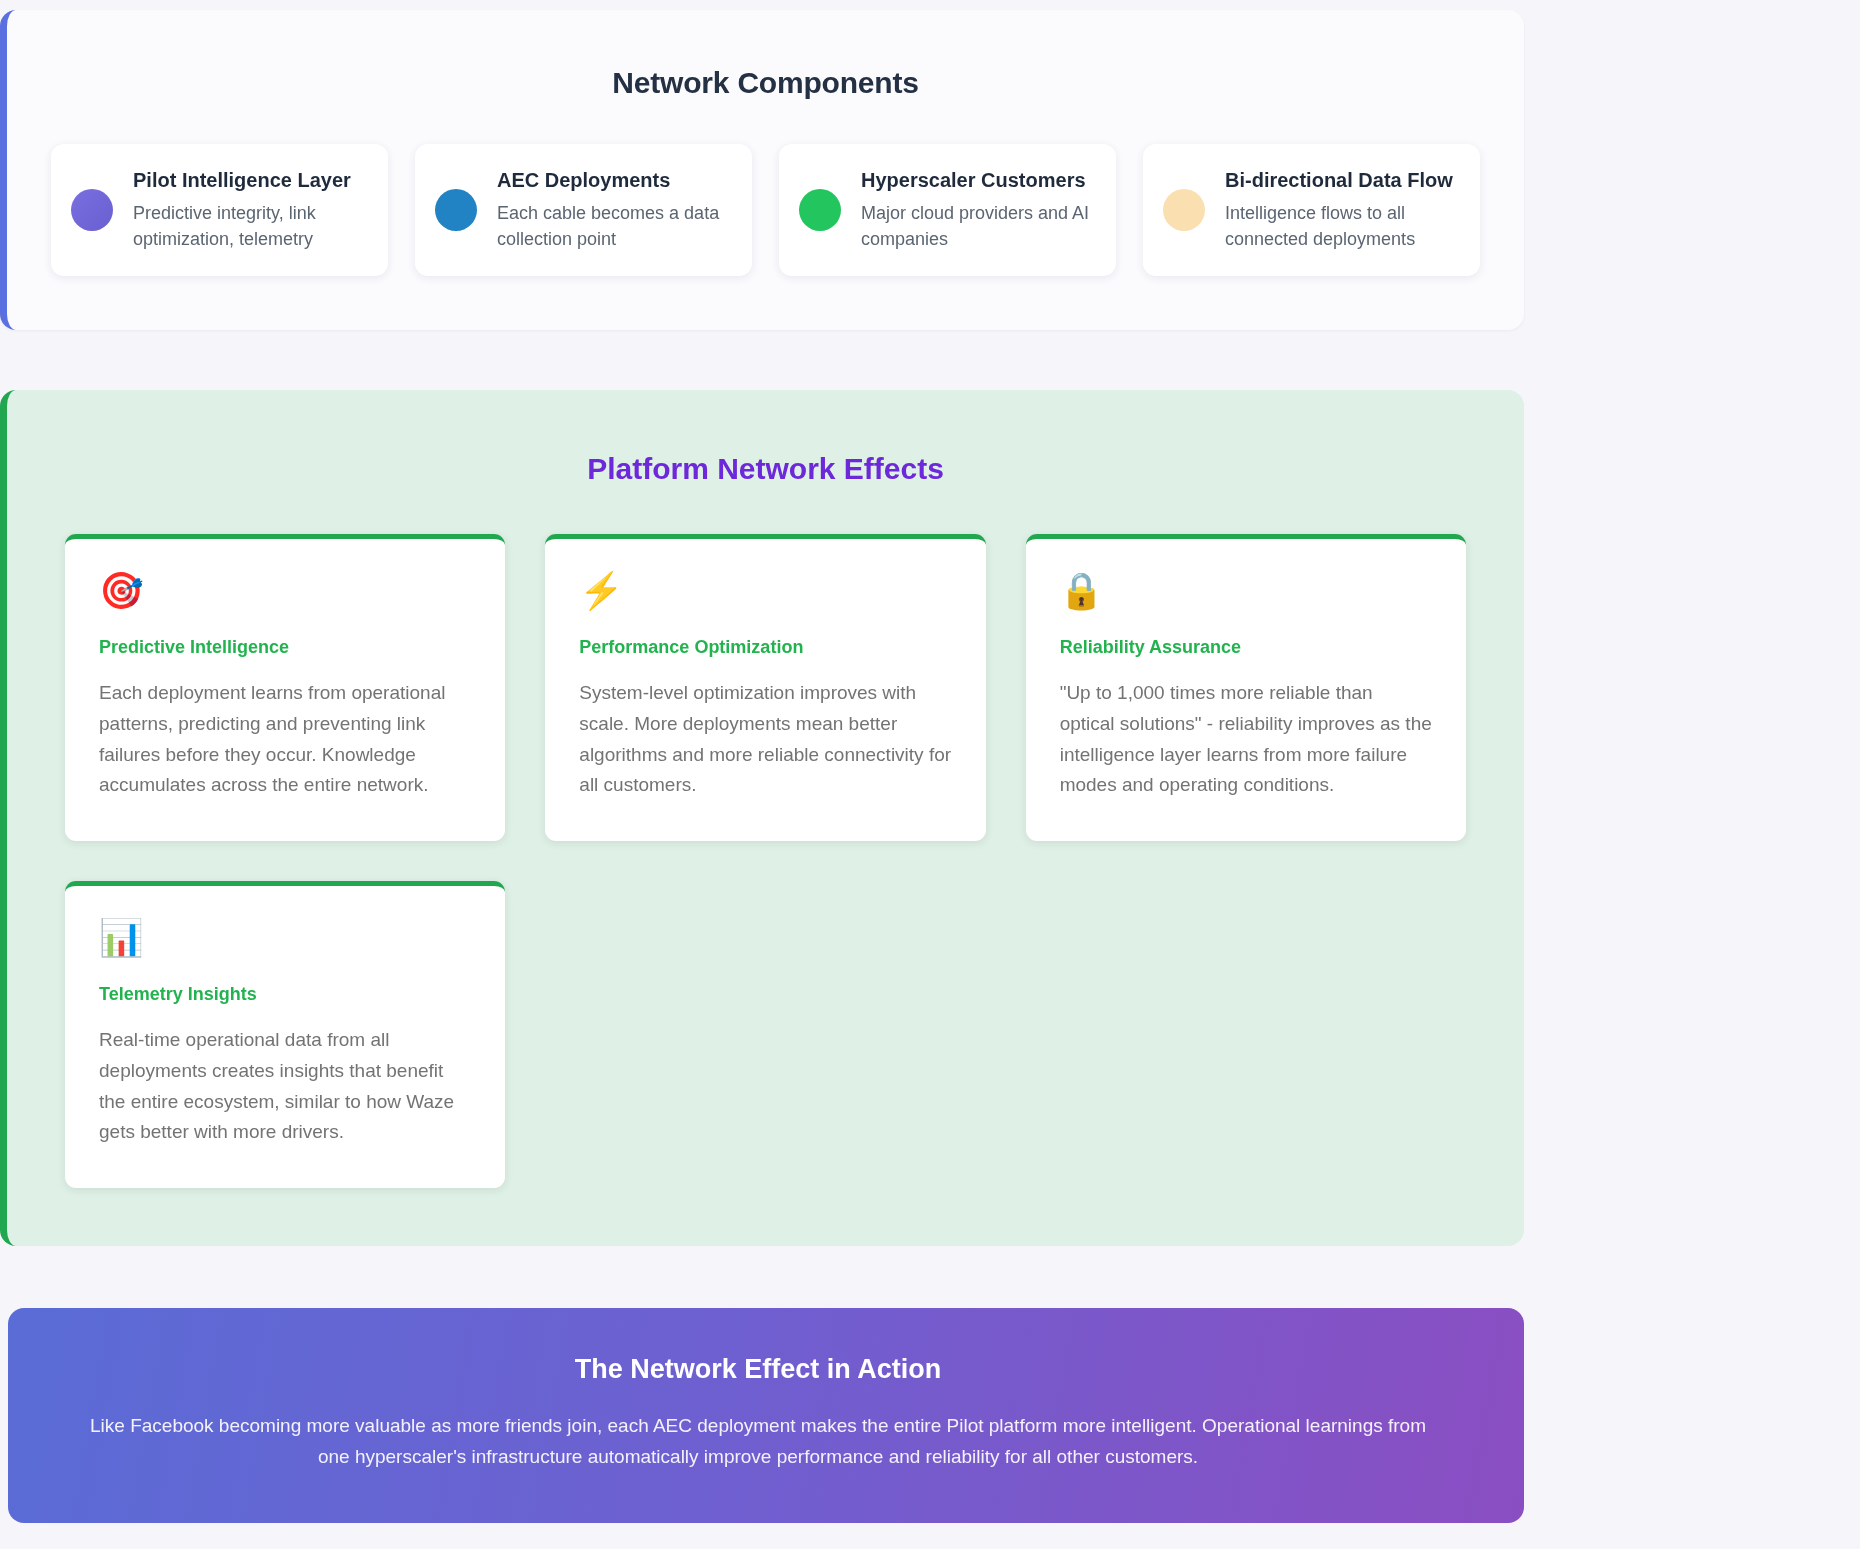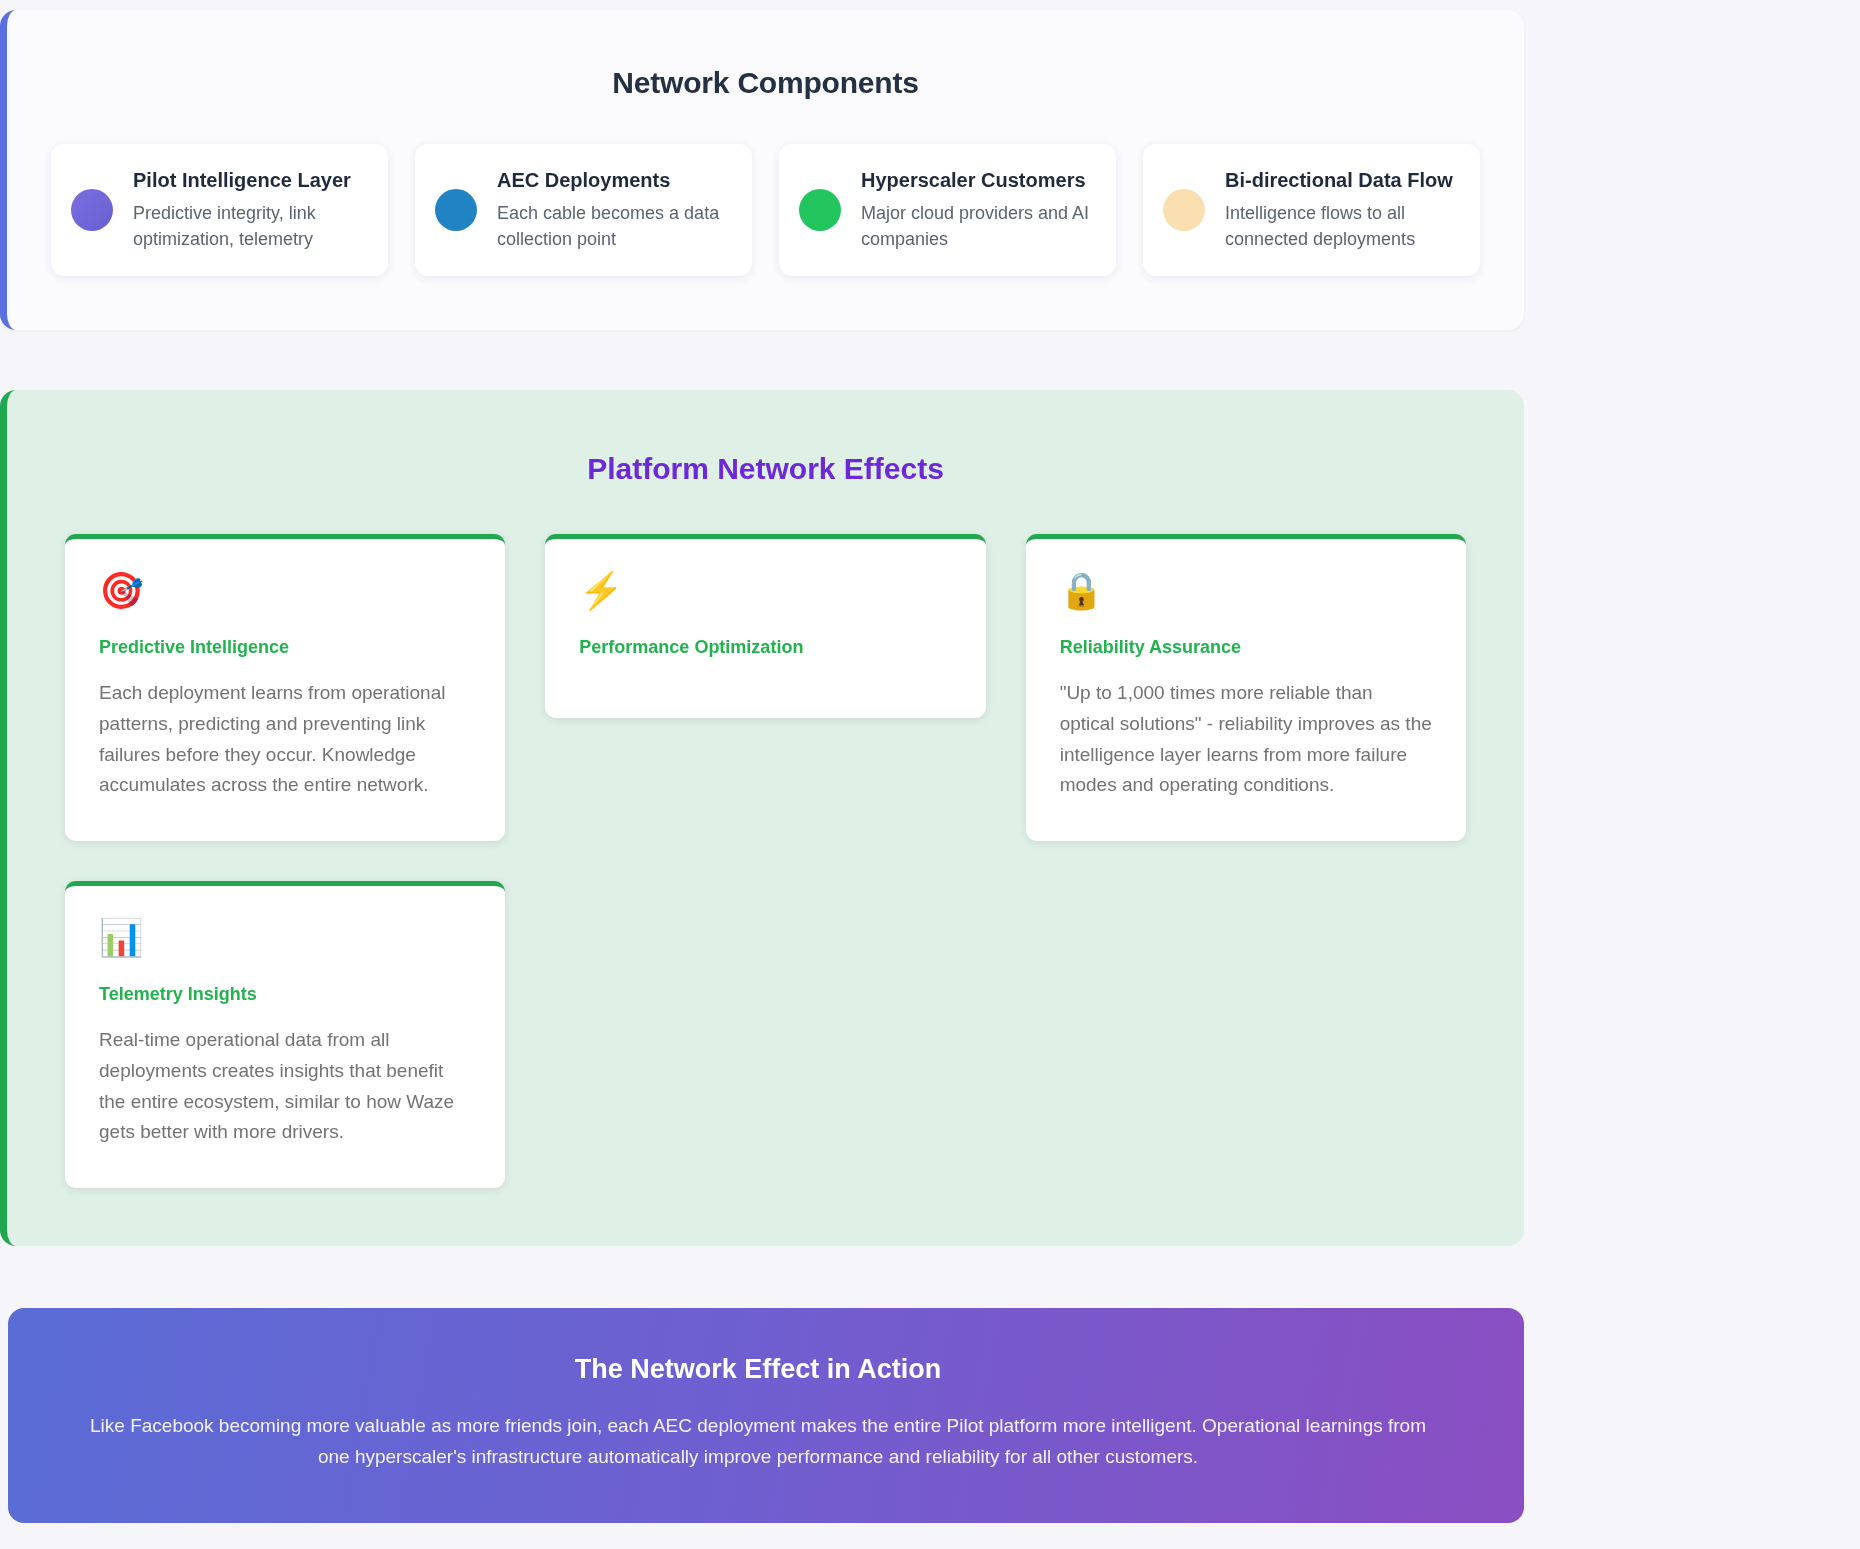--- a/index.html
+++ b/index.html
@@ -211,20 +211,21 @@
 
       <div class="effect-card">
         <span class="effect-icon">🎯</span>
         <div class="effect-title">Predictive Intelligence</div>
         <p class="effect-desc">Each deployment learns from operational patterns, predicting and preventing link failures before they occur. Knowledge accumulates across the entire network.</p>
       </div>
 
       <div class="effect-card">
         <span class="effect-icon">⚡</span>
         <div class="effect-title">Performance Optimization</div>
+        <p class="effect-desc">System-level optimization improves with scale. More deployments mean better algorithms and more reliable connectivity for all customers.</p>
       </div>
 
       <div class="effect-card">
         <span class="effect-icon">🔒</span>
         <div class="effect-title">Reliability Assurance</div>
         <p class="effect-desc">"Up to 1,000 times more reliable than optical solutions" - reliability improves as the intelligence layer learns from more failure modes and operating conditions.</p>
       </div>
 
       <div class="effect-card">
         <span class="effect-icon">📊</span>

